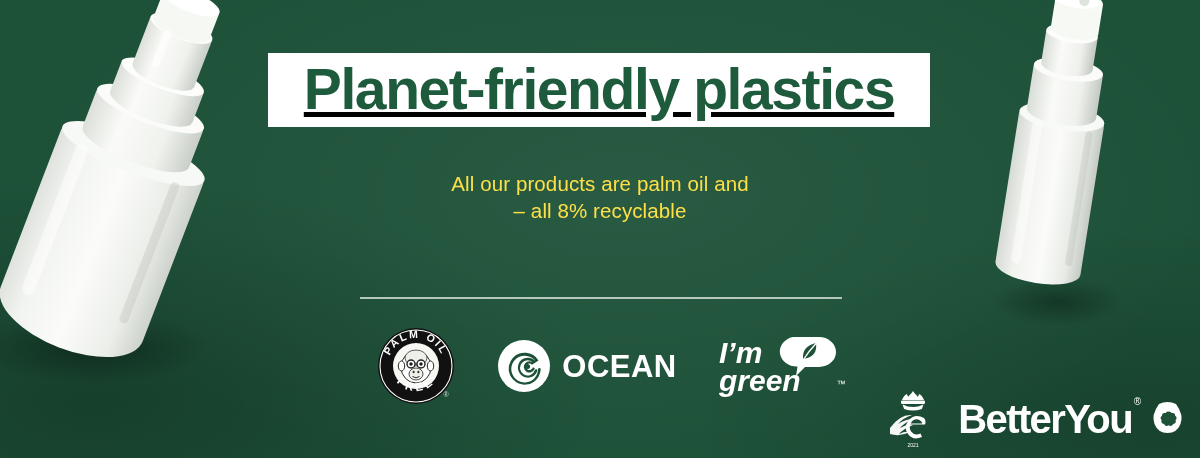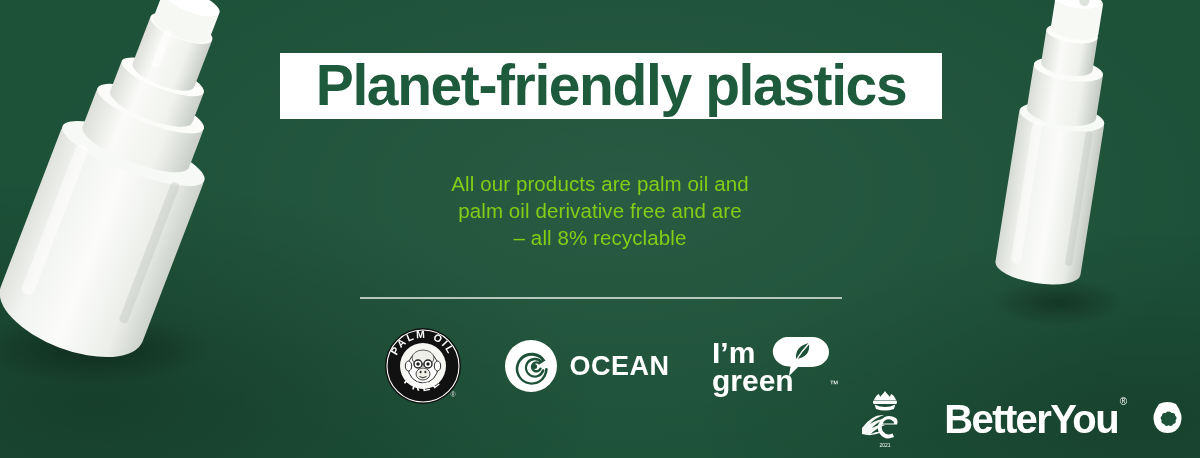--- a/index.html
+++ b/index.html
@@ -28,47 +28,48 @@
   }
 
   
   .bottle-wrap { position: absolute; pointer-events: none; }
   .bottle-left  { left: -36px;  top: -24px; width: 330px; height: 420px; }
   .bottle-right { right: 58px;  top: -16px; width: 180px; height: 360px; }
 
   
   .headline-box {
     position: absolute;
-    left: 280px;
+    left: 268px;
     top: 53px;
     width: 662px;
-    height: 66px;
+    height: 74px;
     background: #ffffff;
     display: flex;
     align-items: center;
     justify-content: center;
+    text-decoration: underline;
   }
   .headline-text {
     color: #1e5b3c;
     font-size: 57px;
     font-weight: 700;
     letter-spacing: -1.4px;
     line-height: 1;
     white-space: nowrap;
     margin-top: -2px;
   }
 
   
   .subcopy {
     position: absolute;
     left: 0;
     right: 0;
     top: 170px;
     text-align: center;
-    color: #84cc16;
+    color: #fde047;
     font-size: 20.5px;
     line-height: 27px;
     font-weight: 400;
     letter-spacing: 0.1px;
   }
   .subcopy div { white-space: nowrap; }
 
   
   .divider {
     position: absolute;
@@ -94,44 +95,44 @@
     padding-left: 14px;
   }
   .badge { display: flex; align-items: center; }
 
   
   .ocean-lockup { display: flex; align-items: center; gap: 11px; }
   .ocean-words {
     display: flex;
     color: #ffffff;
     font-weight: 700;
-    font-size: 27px;
+    font-size: 31px;
     line-height: 27px;
     letter-spacing: 0.5px;
   }
 
   
-  .green-lockup { position: relative; width: 118px; height: 62px; }
+  .green-lockup { position: relative; width: 118px; height: 62px; font-style: italic; }
   .green-tm {
     position: absolute;
     right: -9px;
     bottom: 8px;
     color: #ffffff;
     font-size: 9px;
     line-height: 1;
   }
 
   
   .brand {
     position: absolute;
     right: 16px;
     bottom: 8px;
     display: flex;
     align-items: center;
-    gap: 32px;
+    gap: 18px;
   }
   .brand-word {
     position: relative;
     color: #ffffff;
     font-size: 40px;
     font-weight: 700;
     letter-spacing: -1.6px;
     line-height: 1;
   }
   .brand-reg {
@@ -237,21 +238,20 @@
       </g>
     </svg>
   </div>
 
   <div class="headline-box">
     <span class="headline-text">Planet-friendly plastics</span>
   </div>
 
   <div class="subcopy">
     <div>All our products are palm oil and</div>
-    <div>palm oil derivative free and are</div>
     <div>– all 8% recyclable</div>
   </div>
 
   <div class="divider"></div>
 
   <div class="badge-row">
 
     <div class="badge">
       <svg width="78" height="78" viewBox="0 0 78 78">
         <defs>

